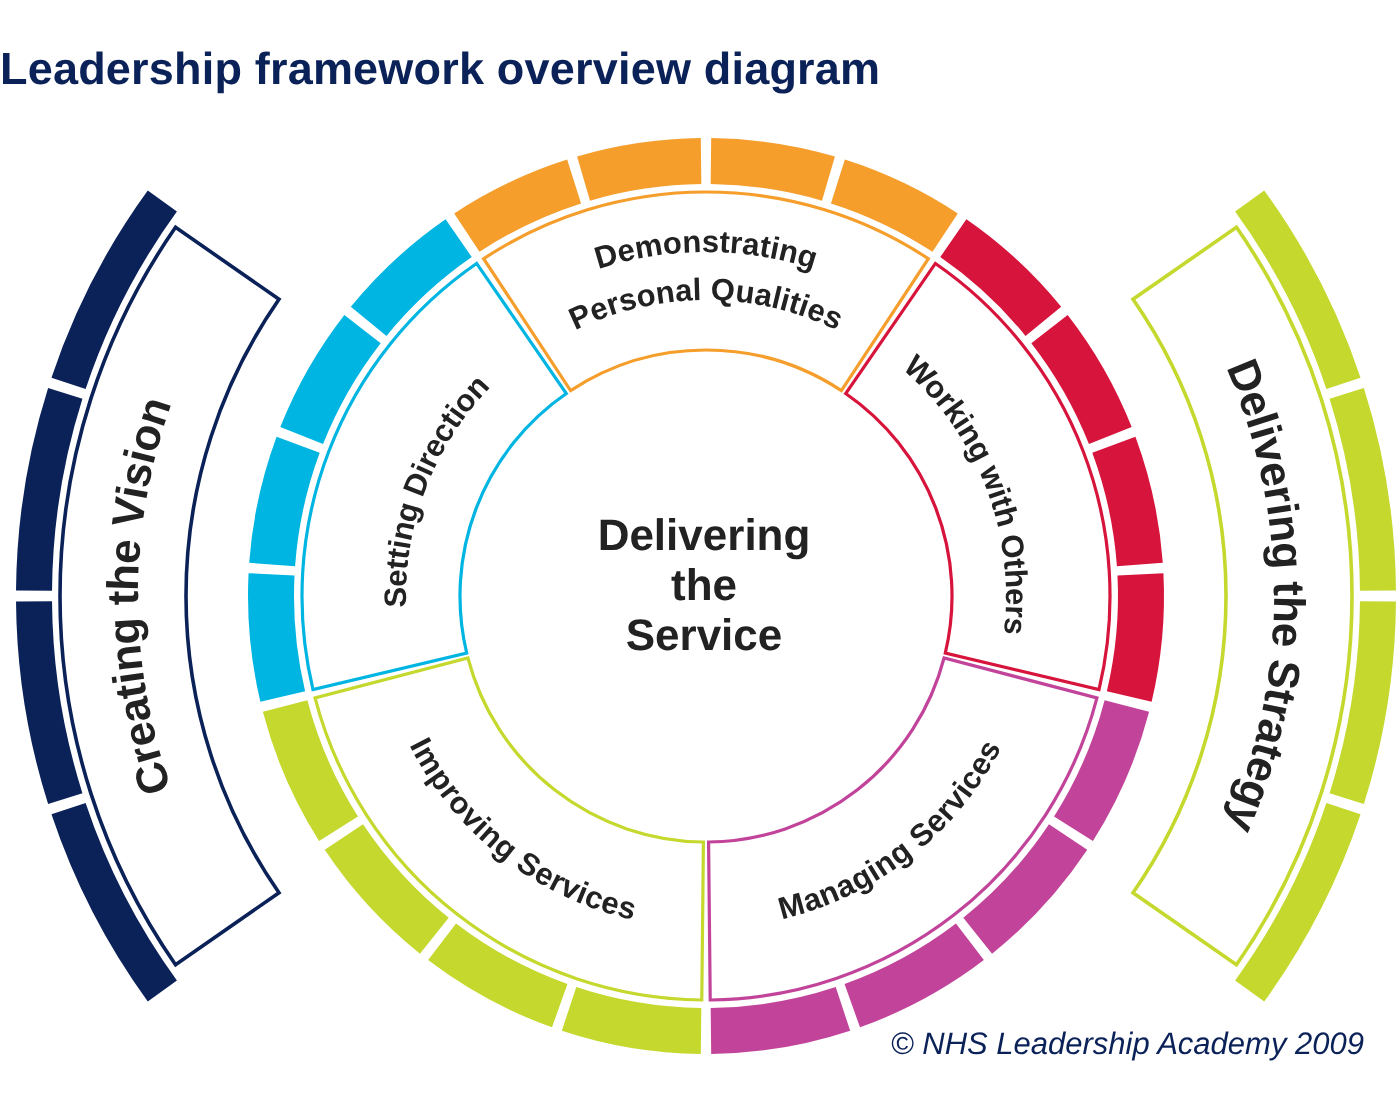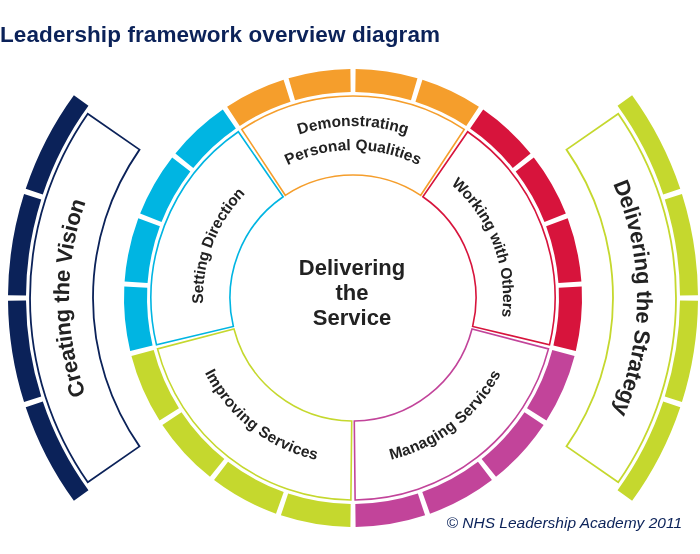--- a/index.html
+++ b/index.html
@@ -90,13 +90,13 @@
       <path id="arc-demonstrating-personal-qualities-1" d="M257.8674337663922,184.62542241839125 A148,148 0 0 1 448.1325662336078,184.62542241839125" fill="none"></path>
       <path id="arc-working-with-others" d="M443.51892885304085,173.4113828662581 A154,154 0 0 1 503.63473051300605,330.0184003859349" fill="none"></path>
       <path id="arc-managing-services" d="M358.6537184658052,459.90131397709354 A162,162 0 0 0 508.7243947420077,342.6532516423539" fill="none"></path>
       <path id="arc-improving-services" d="M197.27560525799237,342.65325164235395 A162,162 0 0 0 347.3462815341949,459.90131397709354" fill="none"></path>
       <path id="arc-setting-direction" d="M202.36526948699392,330.0184003859349 A154,154 0 0 1 262.48107114695915,173.41138286625812" fill="none"></path>
       <path id="arc-creating-the-vision" d="M112.57910395903792,460.1659420065166 A290,290 0 0 1 112.57910395903787,135.83405799348347" fill="none"></path>
       <path id="arc-delivering-the-strategy" d="M593.4208960409621,135.83405799348338 A290,290 0 0 1 593.4208960409621,460.1659420065166" fill="none"></path>
     </defs>
 </svg>
 
-<div id="copyright">© NHS Leadership Academy 2011</div>
+<div id="copyright">© NHS Leadership Academy 2009</div>
 
 </body></html>

